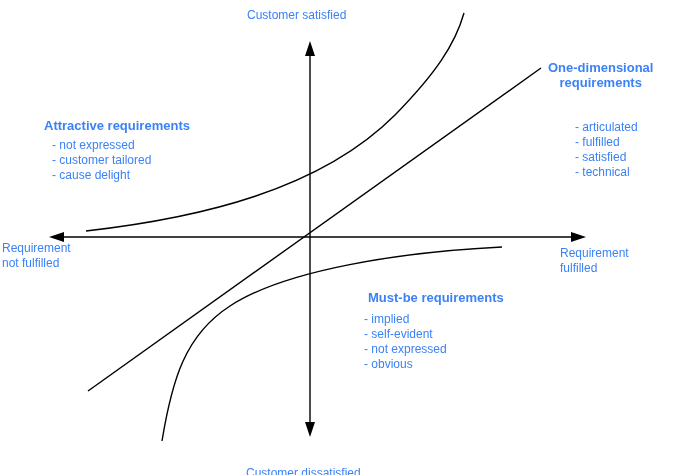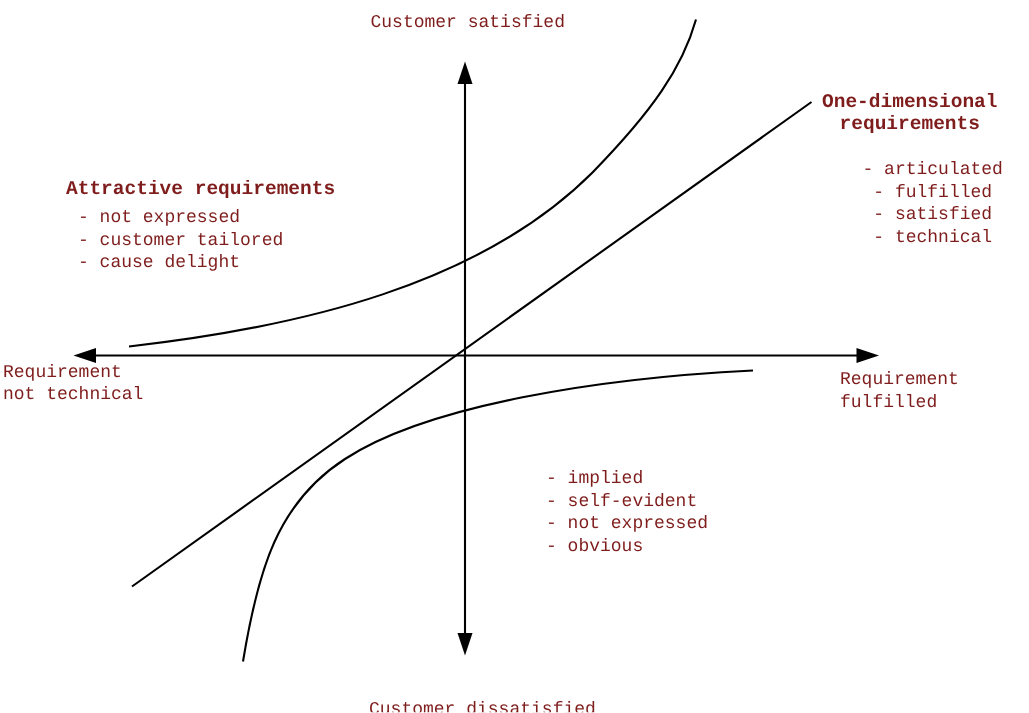--- a/index.html
+++ b/index.html
@@ -5,22 +5,22 @@
   html, body {
     margin: 0;
     padding: 0;
     background: #ffffff;
   }
   .canvas {
     position: relative;
     width: 686px;
     height: 475px;
     background: #ffffff;
-    font-family: Liberation Mono, monospace;
-    color: #7f1d1d;
+    font-family: Liberation Sans, sans-serif;
+    color: #3b82f6;
     overflow: hidden;
   }
   svg {
     position: absolute;
     left: 0;
     top: 0;
   }
   .lbl {
     position: absolute;
     font-size: 12px;
@@ -56,48 +56,49 @@
       <polygon points="310,437 305,422 315,422"></polygon>
     </g>
   </svg>
 
   <div class="lbl" style="left:247px; top:8px;">Customer satisfied</div>
 
   <div class="lbl" style="left:246px; top:466px;">Customer dissatisfied</div>
 
   <div class="lbl" style="left:2px; top:241px;">
     <div>Requirement</div>
-    <div>not technical</div>
+    <div>not fulfilled</div>
   </div>
 
   <div class="lbl" style="left:560px; top:246px;">
     <div>Requirement</div>
     <div>fulfilled</div>
   </div>
 
   <div class="lbl title" style="left:44px; top:118px;">Attractive requirements</div>
 
   <div class="lbl items" style="left:52px; top:138px;">
     <div>- not expressed</div>
     <div>- customer tailored</div>
     <div>- cause delight</div>
   </div>
 
   <div class="lbl title" style="left:548px; top:60px;">
     <div>One-dimensional</div>
     <div>requirements</div>
   </div>
 
-  <div class="lbl items" style="left:575px; top:106px;text-align:center;">
+  <div class="lbl items" style="left:575px; top:120px;">
     <div>- articulated</div>
     <div>- fulfilled</div>
     <div>- satisfied</div>
     <div>- technical</div>
   </div>
 
+  <div class="lbl title" style="left:368px; top:290px;">Must-be requirements</div>
 
   <div class="lbl items" style="left:364px; top:312px;">
     <div>- implied</div>
     <div>- self-evident</div>
     <div>- not expressed</div>
     <div>- obvious</div>
   </div>
 
 </div>
 

